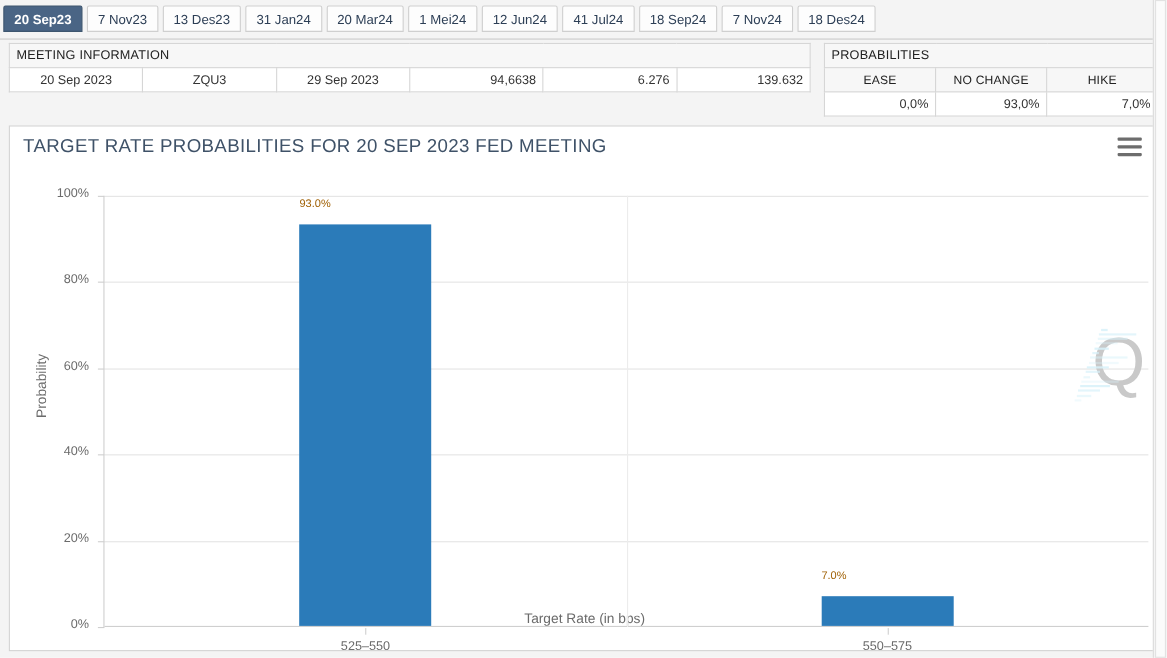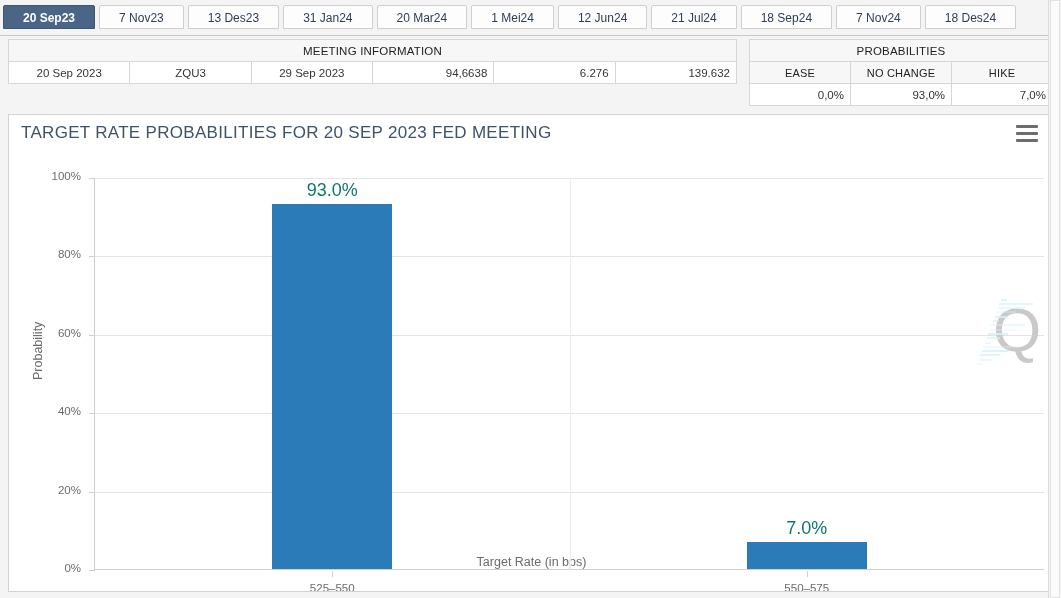--- a/index.html
+++ b/index.html
@@ -17,21 +17,21 @@
     position:absolute;left:0;top:0;width:1061px;height:36px;
     background:#f4f4f4;
     border-bottom:1px solid #c9c9c9;
     box-sizing:border-box;
     padding:5px 0 0 3px;
     white-space:nowrap;
   }
   .tab{
     display:inline-block;vertical-align:top;
     height:24px;line-height:24px;
-    padding:0 19px;
+    padding:0 9px;
     margin-right:4px;
     font-size:12px;
     color:#2c3e55;
     background:#fdfdfd;
     border:1px solid #cfcfcf;
     border-radius:2px 2px 0 0;
     box-sizing:border-box;
     cursor:pointer;
   }
   .tab.active{
@@ -53,21 +53,21 @@
     border:1px solid #cccccc;
   }
   table.info td,table.info th{
     border:1px solid #d6d6d6;
     height:22px;
     padding:0 6px;
     box-sizing:border-box;
     font-weight:normal;
   }
   .tbl-title{
-    text-align:center;
+    text-align:left;
     background:#f7f7f7;
     font-size:11.5px;
     font-weight:bold;
     letter-spacing:.2px;
     color:#222;
     height:26px;
   }
   .colhead{
     text-align:center;
     background:#f7f7f7;
@@ -144,22 +144,21 @@
   .axis-title-x{
     position:absolute;left:0;top:440px;width:1045px;
     text-align:center;
     font-size:12.5px;color:#6b6b6b;
   }
   .bar{
     position:absolute;bottom:1px;background:#2b7bb9;
   }
   .bar-label{
     position:absolute;
-    font-size:18px;color:#0f766e;
-    text-align:center;
+    font-size:10px;color:#a16207;
   }
   .xcat{
     position:absolute;top:404px;
     font-size:11.5px;color:#6b6b6b;
     text-align:center;
   }
   .xtickmark{
     position:absolute;top:393px;width:1px;height:6px;background:#cfcfcf;
   }
 
@@ -186,21 +185,21 @@
   .scroll-thumb{
     position:absolute;right:1px;top:0;width:10px;height:598px;
     background:#fbfbfb;border:1px solid #e2e2e2;box-sizing:border-box;
   }
 </style>
 </head>
 <body>
 
 <div class="page">
 
-  <div class="tabstrip" id="tabstrip"><div class="tab active">20 Sep23</div><div class="tab">7 Nov23</div><div class="tab">13 Des23</div><div class="tab">31 Jan24</div><div class="tab">20 Mar24</div><div class="tab">1 Mei24</div><div class="tab">12 Jun24</div><div class="tab">21 Jul24</div><div class="tab">18 Sep24</div><div class="tab">7 Nov24</div><div class="tab">18 Des24</div></div>
+  <div class="tabstrip" id="tabstrip"><div class="tab active">20 Sep23</div><div class="tab">7 Nov23</div><div class="tab">13 Des23</div><div class="tab">31 Jan24</div><div class="tab">20 Mar24</div><div class="tab">1 Mei24</div><div class="tab">12 Jun24</div><div class="tab">41 Jul24</div><div class="tab">18 Sep24</div><div class="tab">7 Nov24</div><div class="tab">18 Des24</div></div>
 
   <div class="tables">
 
     <table class="info" id="meeting-table">
       <tbody>
           <tr>
         <td class="tbl-title" colspan="6">MEETING INFORMATION</td>
       </tr>
       <tr id="meeting-row">
             <td class="cell-c" style="width: 153px;">20 Sep 2023</td>

